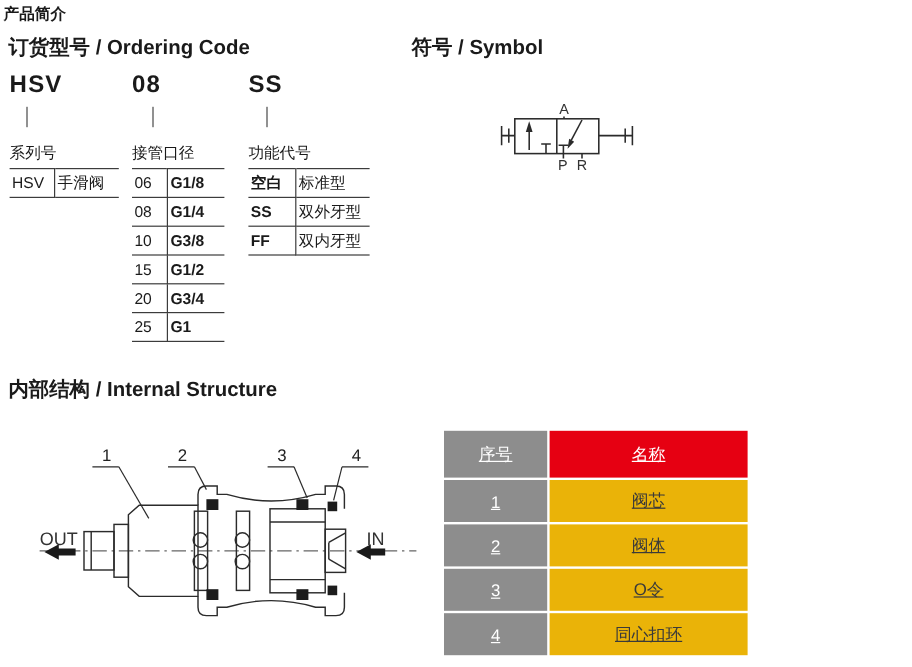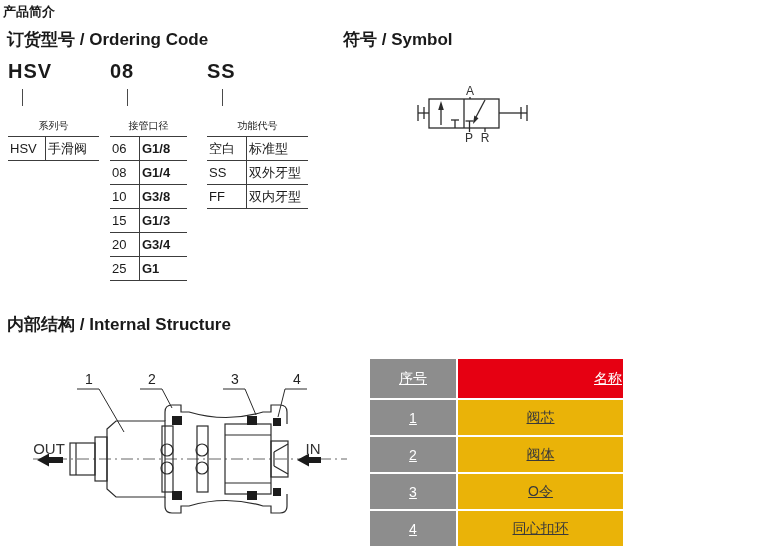--- a/index.html
+++ b/index.html
@@ -16,37 +16,37 @@
 
   .code-group{position:absolute;top:60px;}
   #grp-series{left:8px;}
   #grp-port{left:110px;}
   #grp-func{left:207px;}
   .code{font-size:20px;font-weight:bold;letter-spacing:1px;line-height:22px;}
   .tick{width:1px;height:17px;background:#4a4a4a;margin-top:7px;}
   #grp-series .tick{margin-left:14px;}
   #grp-port .tick{margin-left:17px;}
   #grp-func .tick{margin-left:15px;}
-  .tlabel{font-size:10px;margin-top:13px;margin-bottom:3px;white-space:nowrap;text-align:center;}
+  .tlabel{font-size:13px;margin-top:13px;margin-bottom:3px;white-space:nowrap;}
   .ctable{border-collapse:collapse;border-top:1px solid #3c3c3c;}
   .ctable td{border-bottom:1px solid #3c3c3c;font-size:13px;height:23px;
              padding:0 5px 0 2px;white-space:nowrap;}
   .ctable td.c1{border-right:1px solid #3c3c3c;}
   #grp-series td.c1{min-width:30px;}  #grp-series td.c2{min-width:46px;}
   #grp-port   td.c1{min-width:22px;}  #grp-port   td.c2{min-width:40px;font-weight:bold;}
-  #grp-func   td.c1{min-width:32px;}  #grp-func   td.c2{min-width:54px;}
+  #grp-func   td.c1{min-width:32px;font-weight:bold;}  #grp-func   td.c2{min-width:54px;}
 
   #symbol-svg{position:absolute;left:415px;top:84px;}
   #structure-svg{position:absolute;left:25px;top:358px;}
 
   .ptable{position:absolute;left:368px;top:357px;border-collapse:separate;border-spacing:2px;}
   .ptable th,.ptable td{text-align:center;font-weight:normal;text-decoration:underline;}
   .ptable th{height:37px;color:#ffffff;font-size:14px;}
   .ptable th.idx{width:84px;background:#8d8d8d;}
-  .ptable th.name{width:163px;background:#e60012;text-align:right;}
+  .ptable th.name{width:163px;background:#e60012;}
   .ptable td{height:33px;font-size:14px;}
   .ptable td.idx{background:#8d8d8d;color:#ffffff;}
   .ptable td.name{background:#eab308;color:#3a3a3a;}
 
   svg text{font-family:"Liberation Sans","DejaVu Sans",sans-serif;}
 </style>
 </head>
 <body>
 
 <div class="doc-label">产品简介</div>
@@ -82,21 +82,21 @@
     <tr>
           <td class="c1">08</td>
           <td class="c2">G1/4</td>
         </tr>
     <tr>
           <td class="c1">10</td>
           <td class="c2">G3/8</td>
         </tr>
     <tr>
           <td class="c1">15</td>
-          <td class="c2">G1/3</td>
+          <td class="c2">G1/2</td>
         </tr>
     <tr>
           <td class="c1">20</td>
           <td class="c2">G3/4</td>
         </tr>
     <tr>
           <td class="c1">25</td>
           <td class="c2">G1</td>
         </tr>
   </tbody>

